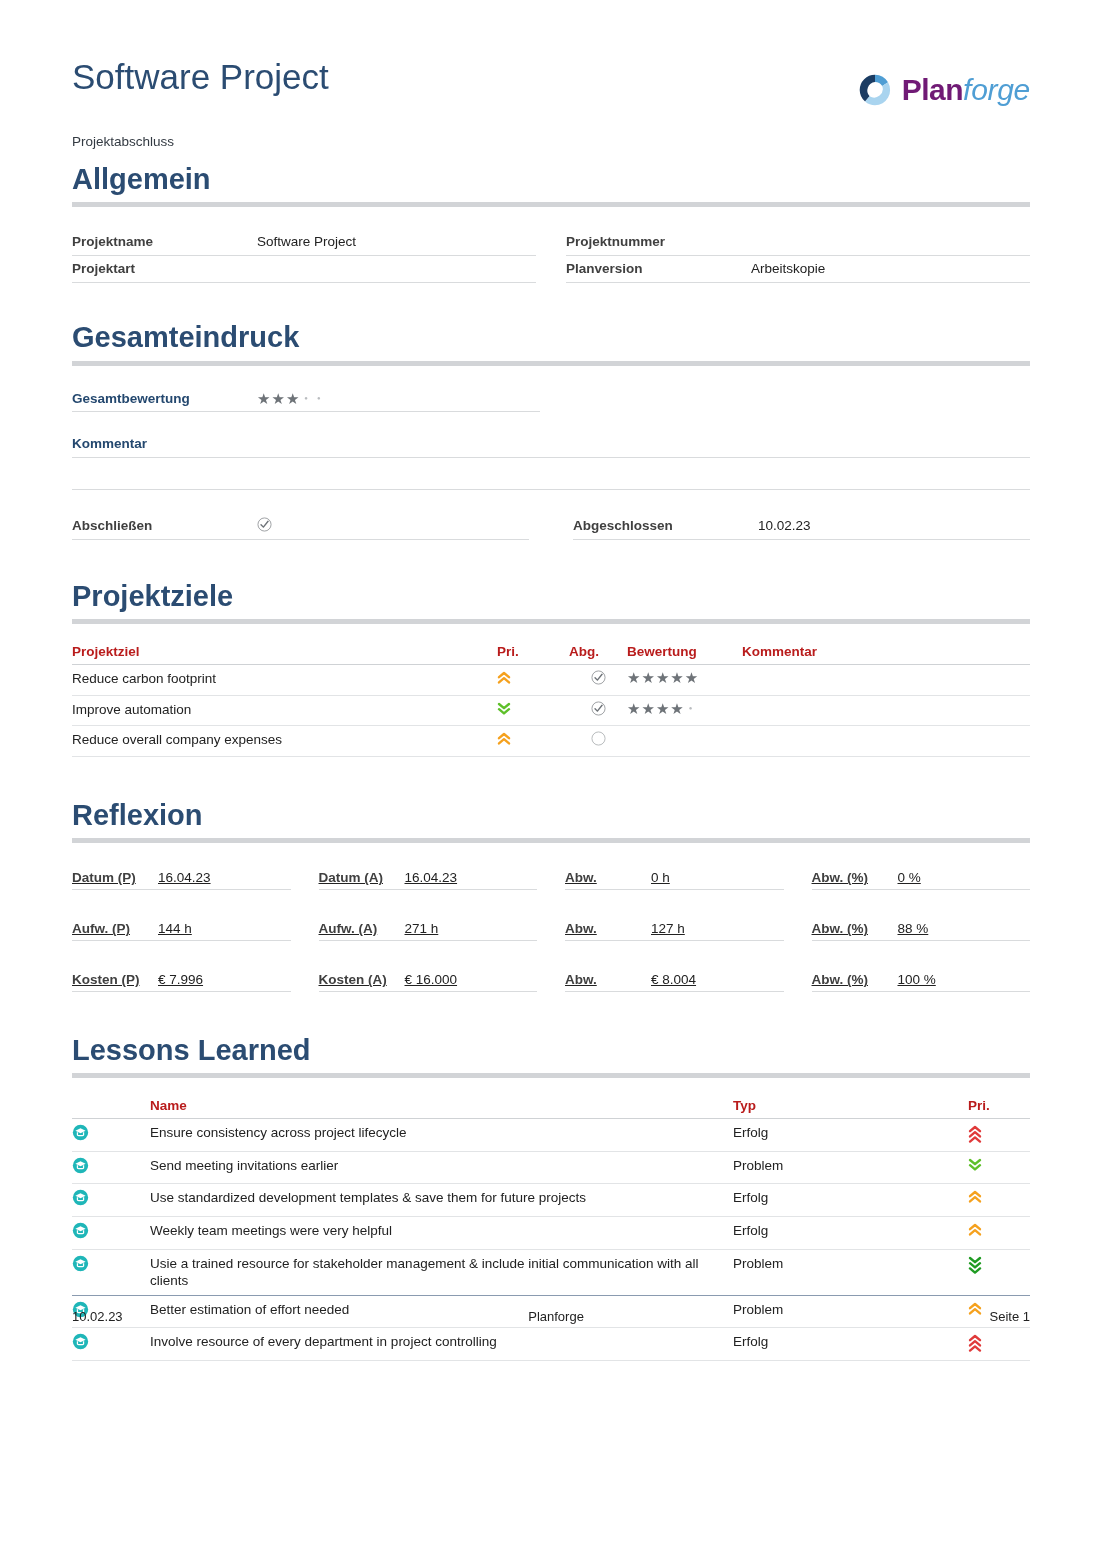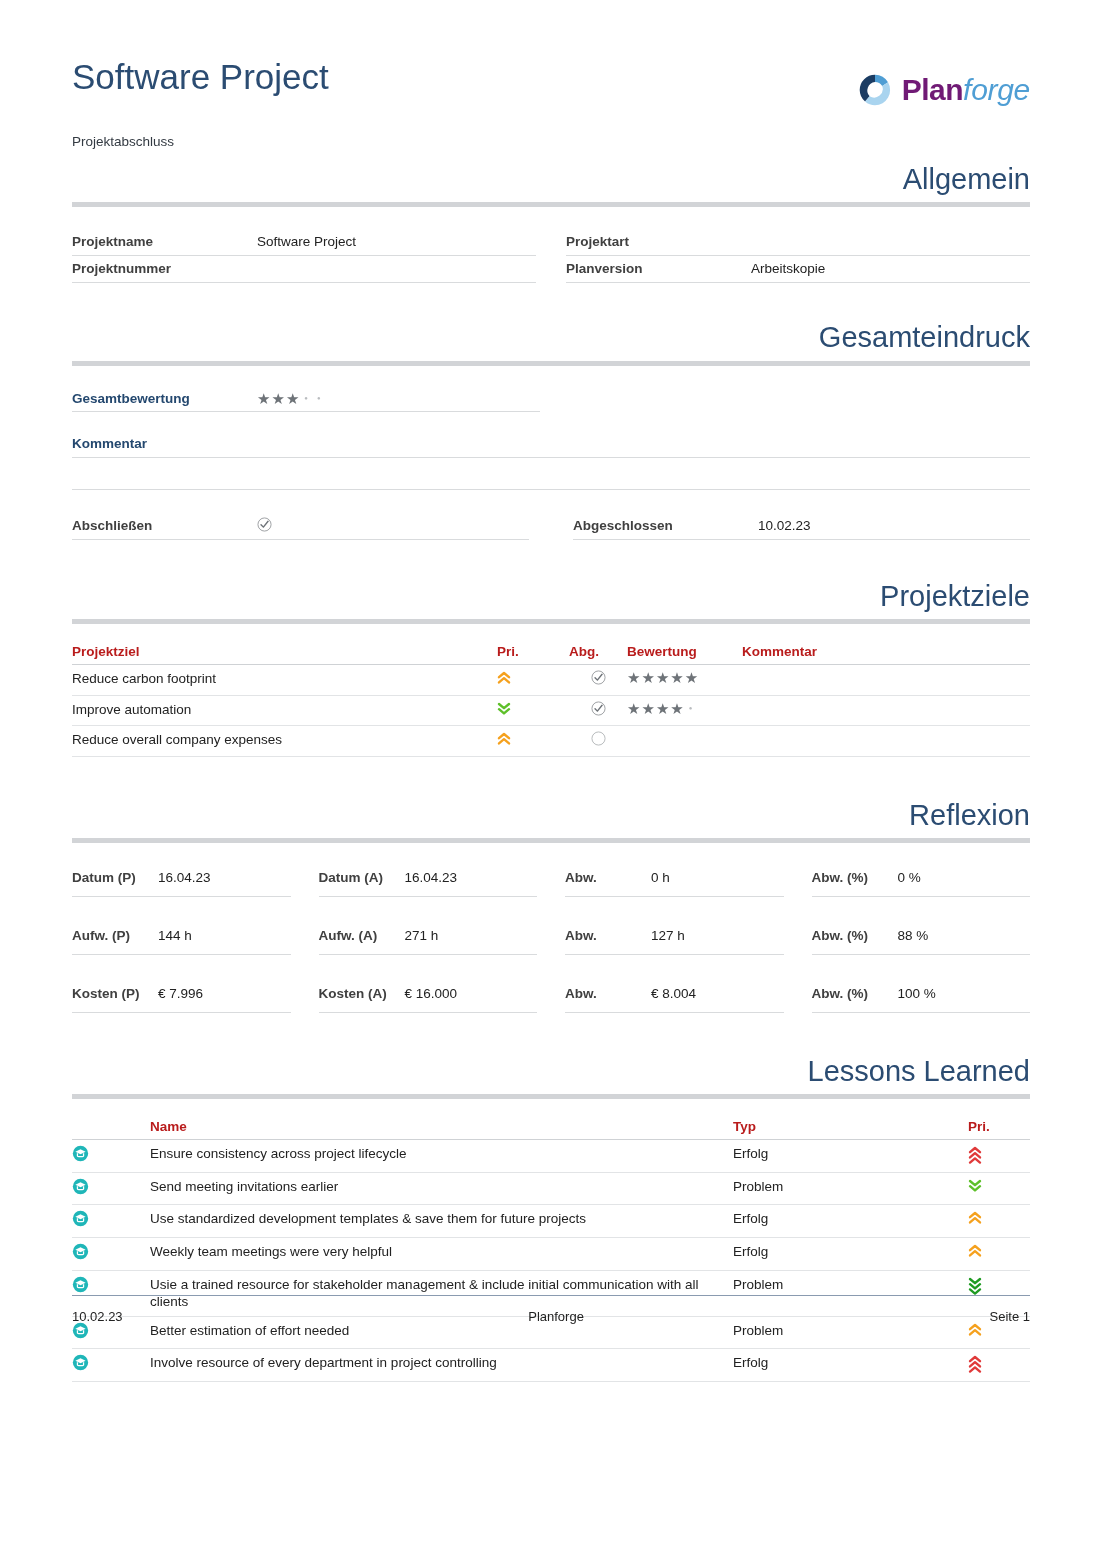--- a/index.html
+++ b/index.html
@@ -63,25 +63,24 @@
   .subtitle {
     font-size: 13.5px;
     color: #333a42;
     margin-top: 26px;
   }
 
   
   .section { margin-top: 14px; }
   .section-title {
     font-size: 29px;
-    font-weight: normal;
+    font-weight: bold;
     color: #2b4c72;
     margin: 0 0 6px 0;
     line-height: 1.15;
-    text-align: right;
   }
   .section-rule {
     height: 5px;
     background: #d2d4d7;
     width: 100%;
   }
 
   
   .fields {
     display: grid;
@@ -193,21 +192,21 @@
 
   
   .refl {
     display: grid;
     grid-template-columns: repeat(4, 1fr);
     column-gap: 28px;
     row-gap: 26px;
     margin-top: 22px;
   }
   .refl .field .lbl { width: 86px; flex: 0 0 86px; }
-  .refl .field { padding-bottom: 9px; }
+  .refl .field { padding-bottom: 2px; text-decoration: underline; }
 
   
   .footer {
     position: absolute;
     left: 72px;
     right: 72px;
     bottom: 58px;
   }
   .footer-rule {
     border-top: 1px solid #8a9bb0;
@@ -248,25 +247,25 @@
 
   <div class="section">
     <h2 class="section-title">Allgemein</h2>
     <div class="section-rule"></div>
     <div class="fields">
       <div class="field">
         <span class="lbl">Projektname</span>
         <span class="val">Software Project</span>
       </div>
       <div class="field">
+        <span class="lbl">Projektnummer</span>
+        <span class="val"></span>
+      </div>
+      <div class="field">
         <span class="lbl">Projektart</span>
-        <span class="val"></span>
-      </div>
-      <div class="field">
-        <span class="lbl">Projektnummer</span>
         <span class="val"></span>
       </div>
       <div class="field">
         <span class="lbl">Planversion</span>
         <span class="val">Arbeitskopie</span>
       </div>
     </div>
   </div>
 
   <div class="section" style="margin-top:38px;">

